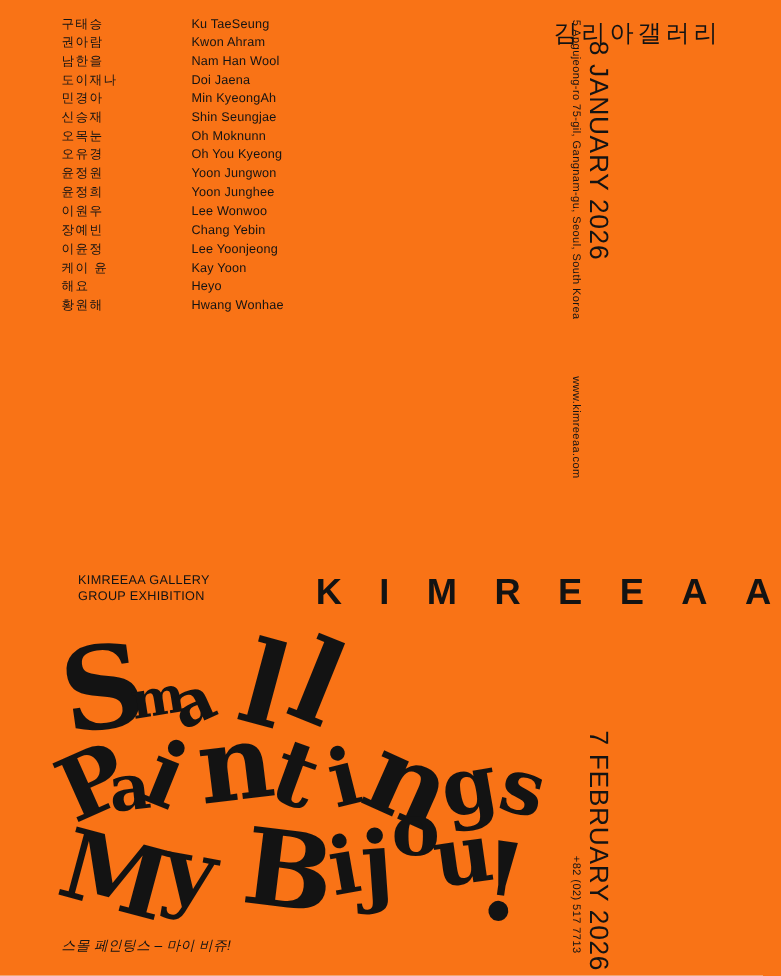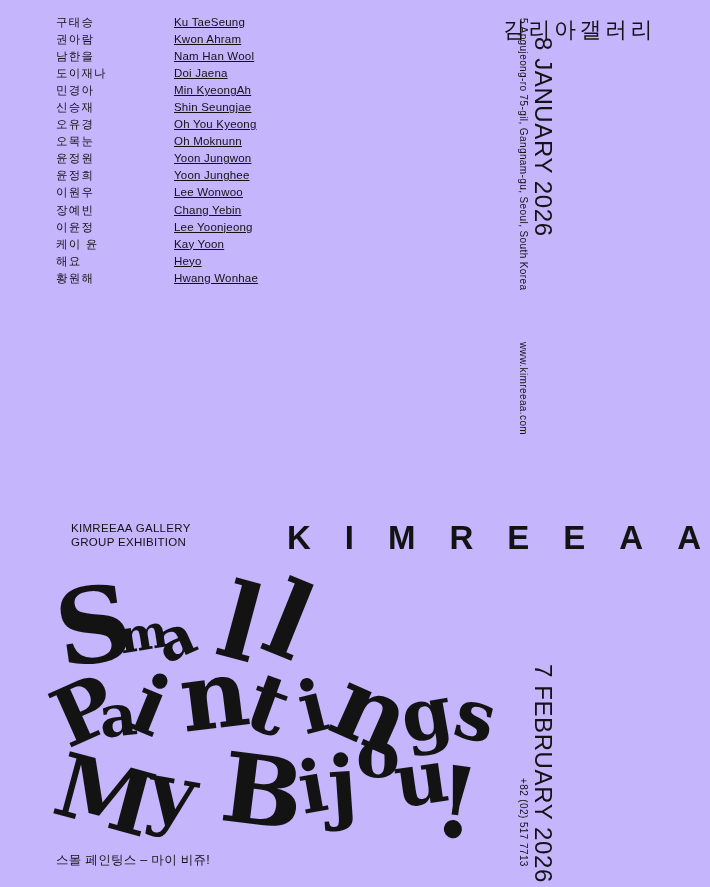--- a/index.html
+++ b/index.html
@@ -1,45 +1,45 @@
 <!DOCTYPE html>
 <html><head>
 <meta charset="utf-8">
 <style>
   html,body{margin:0;padding:0;background:#e8e8e8;}
   .poster{
     position:relative;width:710px;height:887px;margin:0 auto;
-    background:#c4b5fd;color:#131313;overflow:hidden;
+    background:#f97316;color:#131313;overflow:hidden;
     font-family:"Liberation Sans",sans-serif;
   }
   
   .artist-list{position:absolute;left:56px;top:14px;font-size:11.5px;}
   .artist-row{display:flex;height:17.05px;line-height:17.05px;}
   .a-ko{width:118px;letter-spacing:1.2px;}
-  .a-en{letter-spacing:0.2px;text-decoration:underline;}
+  .a-en{letter-spacing:0.2px;}
   
   .gallery-name{position:absolute;top:15px;right:54px;font-size:22px;letter-spacing:3.5px;white-space:nowrap;}
   .vtext{position:absolute;writing-mode:vertical-rl;text-orientation:mixed;line-height:1;white-space:nowrap;}
   .v-date{font-size:24px;letter-spacing:0.6px;}
   .v-small{font-size:10px;letter-spacing:0.4px;}
   .v-start{left:531px;top:37px;}
   .v-address{left:518px;top:18px;}
   .v-site{left:518px;top:342px;}
   .v-end{left:531px;top:664px;}
   .v-phone{left:518px;top:778px;}
   
   .org-block{position:absolute;left:71px;top:521px;font-size:11.5px;line-height:14px;letter-spacing:0.3px;}
   .brand{position:absolute;left:287px;top:519px;font-size:33px;font-weight:700;letter-spacing:34px;white-space:nowrap;}
   
   .tl{
     position:absolute;line-height:1;
     font-family:"DejaVu Serif","Liberation Serif",serif;
     font-weight:700;transform-origin:50% 50%;
   }
-  .subtitle{position:absolute;left:56px;top:852px;font-size:12.5px;letter-spacing:0.3px;}
+  .subtitle{position:absolute;left:56px;top:852px;font-size:12.5px;letter-spacing:0.3px;font-style:italic;}
 </style>
 </head>
 <body>
 
 <div class="poster">
 
   <div class="artist-list">
       <div class="artist-row">
         <span class="a-ko">구태승</span>
         <span class="a-en">Ku TaeSeung</span>
@@ -58,26 +58,26 @@
       </div>
       <div class="artist-row">
         <span class="a-ko">민경아</span>
         <span class="a-en">Min KyeongAh</span>
       </div>
       <div class="artist-row">
         <span class="a-ko">신승재</span>
         <span class="a-en">Shin Seungjae</span>
       </div>
       <div class="artist-row">
+        <span class="a-ko">오목눈</span>
+        <span class="a-en">Oh Moknunn</span>
+      </div>
+      <div class="artist-row">
         <span class="a-ko">오유경</span>
         <span class="a-en">Oh You Kyeong</span>
-      </div>
-      <div class="artist-row">
-        <span class="a-ko">오목눈</span>
-        <span class="a-en">Oh Moknunn</span>
       </div>
       <div class="artist-row">
         <span class="a-ko">윤정원</span>
         <span class="a-en">Yoon Jungwon</span>
       </div>
       <div class="artist-row">
         <span class="a-ko">윤정희</span>
         <span class="a-en">Yoon Junghee</span>
       </div>
       <div class="artist-row">

